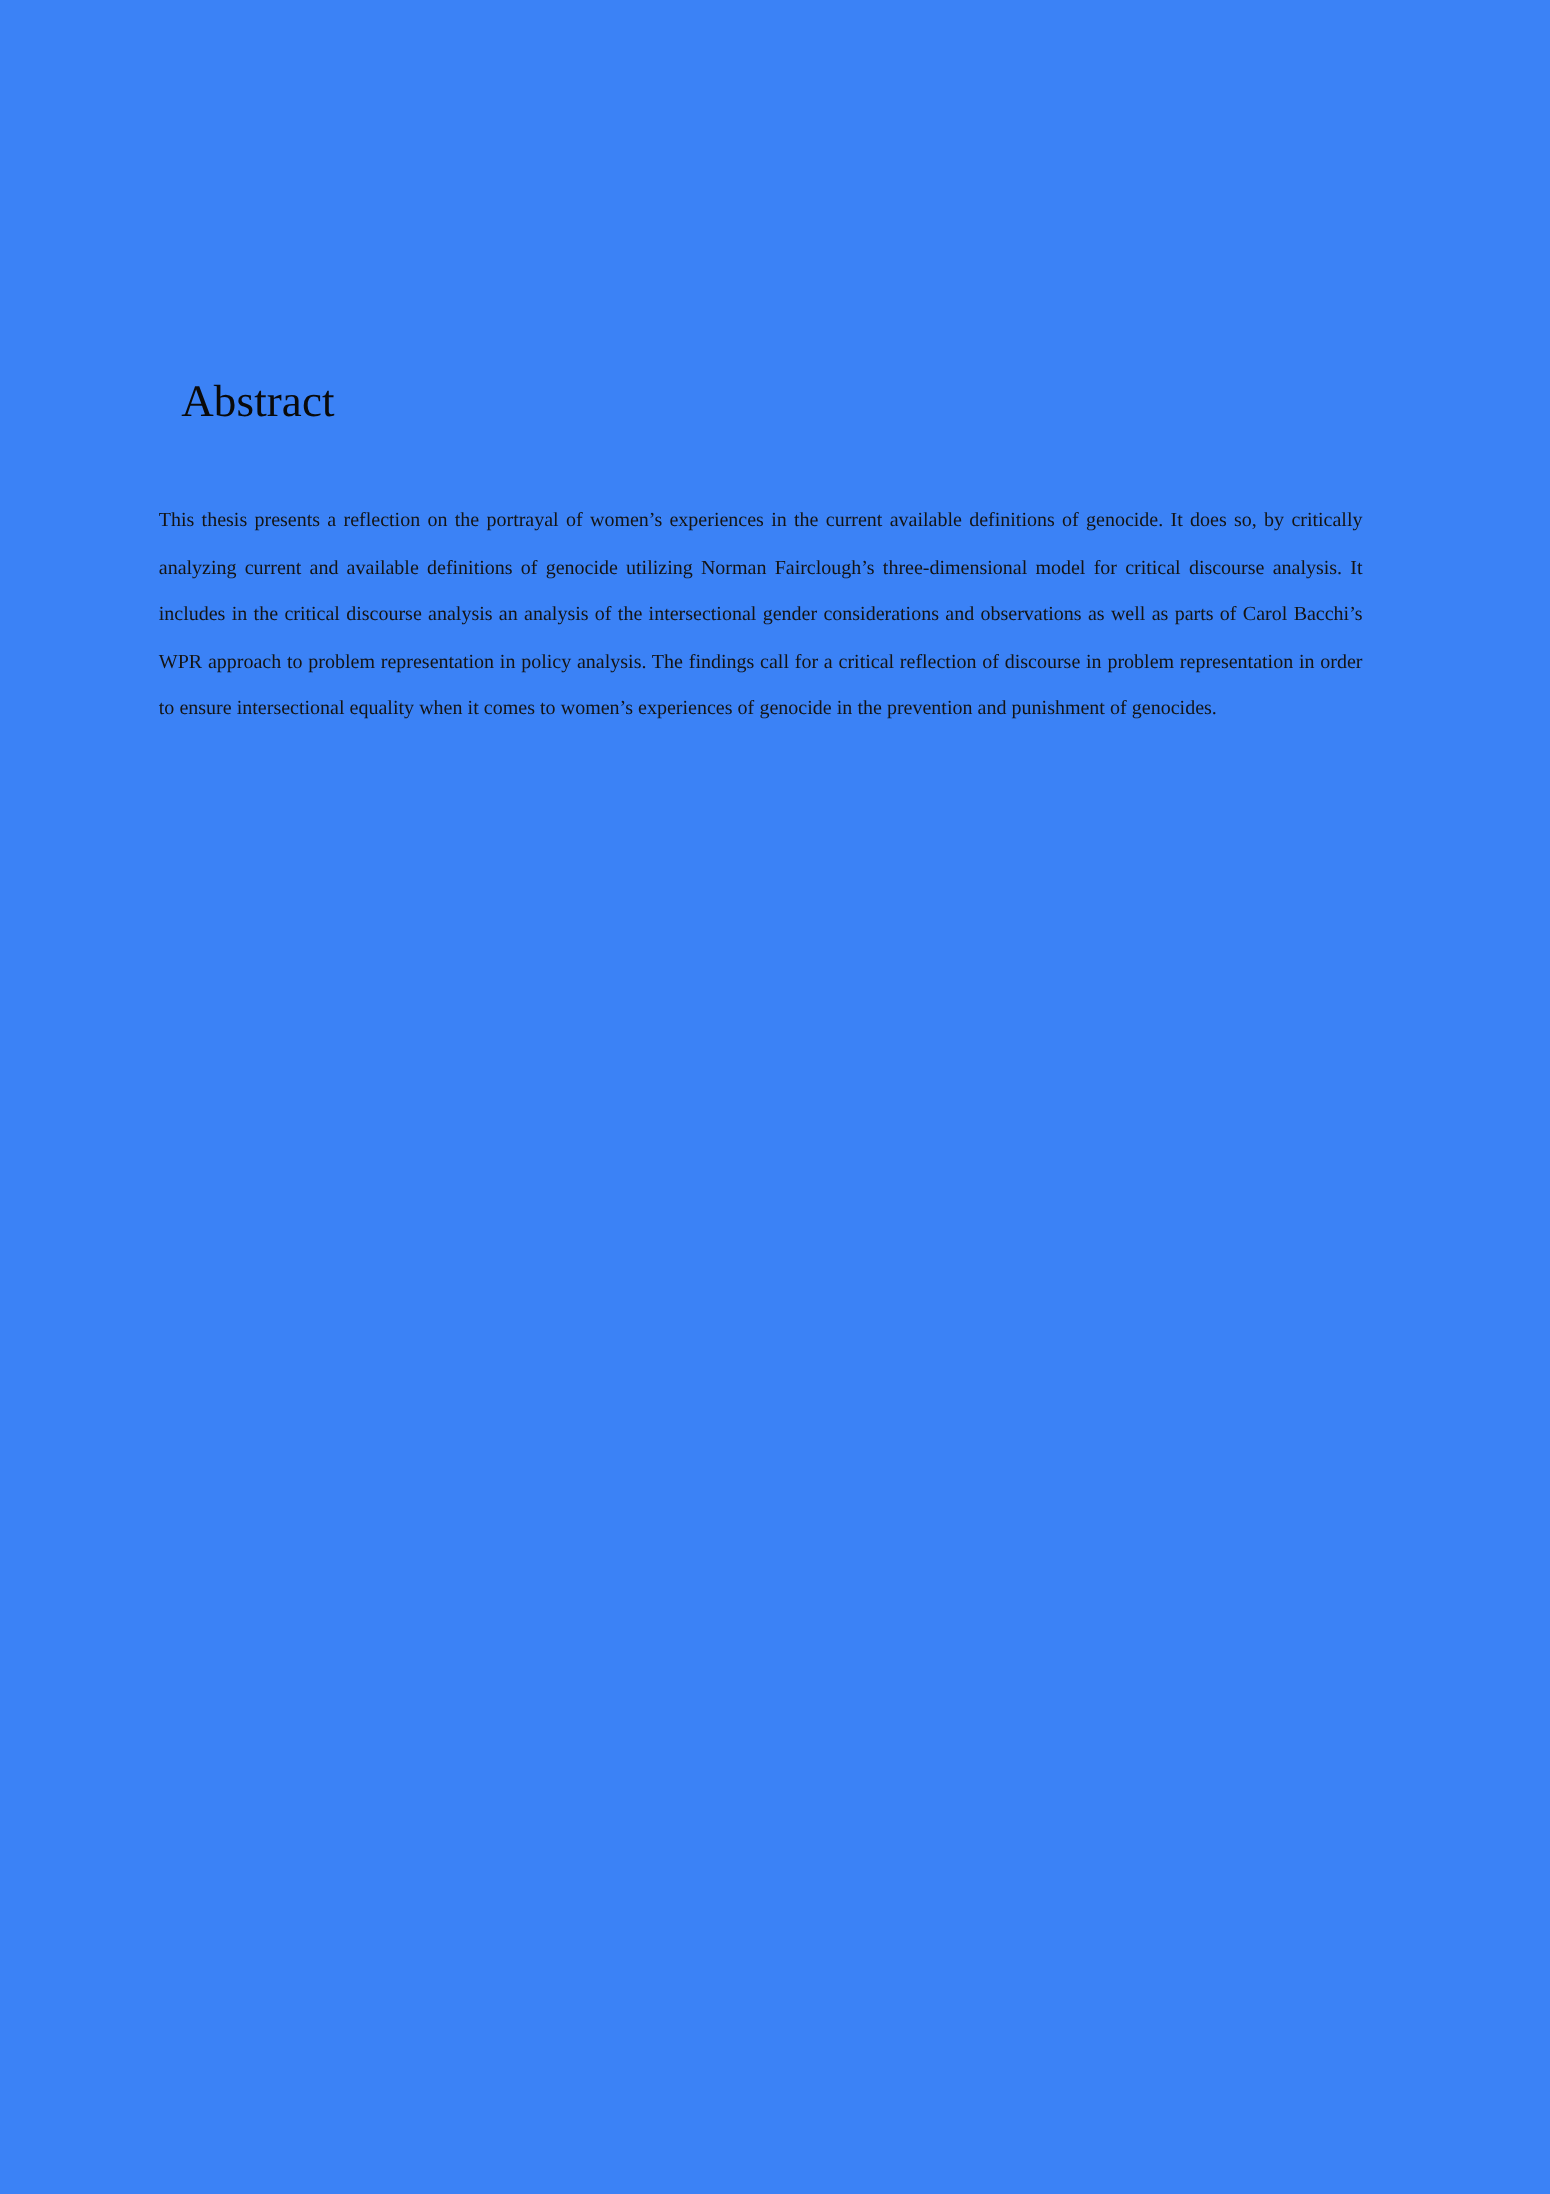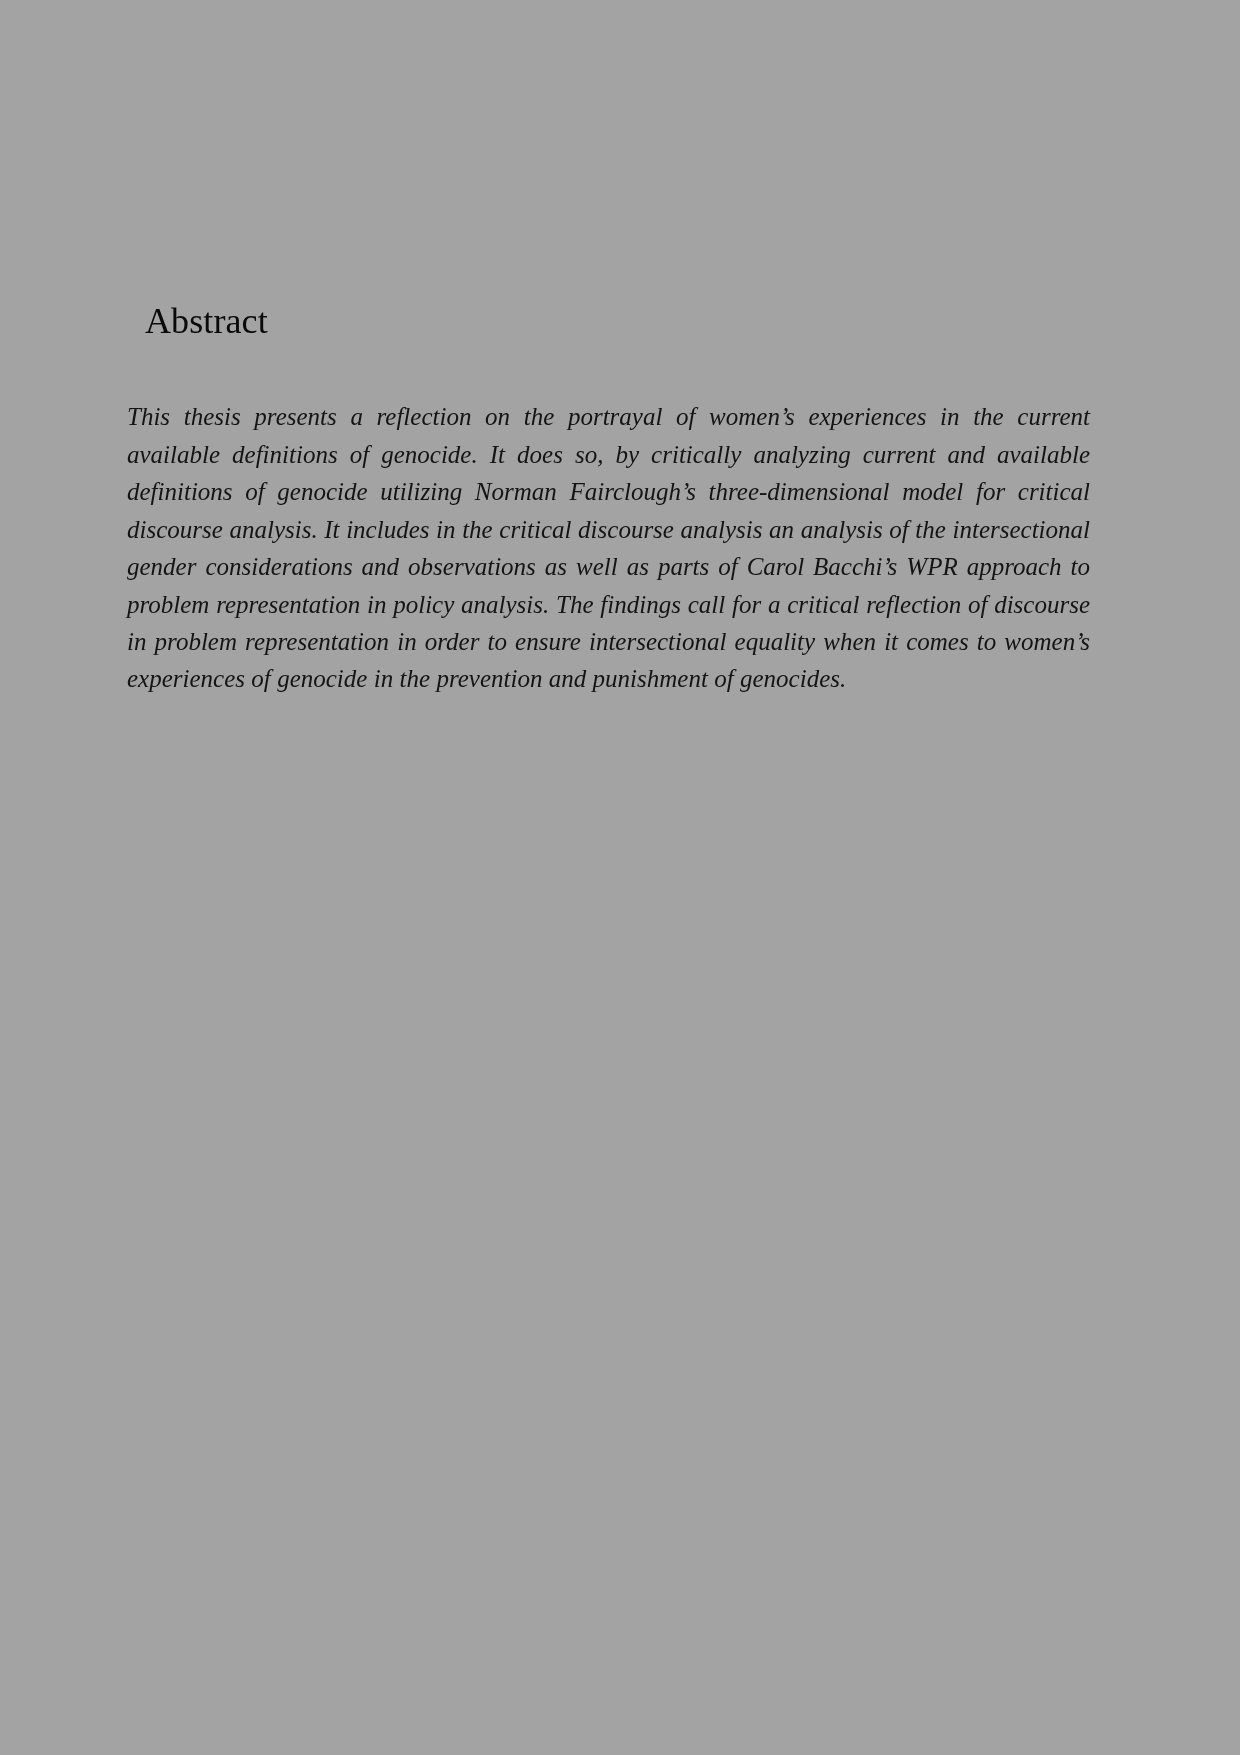--- a/index.html
+++ b/index.html
@@ -6,21 +6,21 @@
   html, body {
     margin: 0;
     padding: 0;
     background: #ffffff;
   }
 
   .page {
     position: relative;
     width: 1240px;
     height: 1755px;
-    background: #a3a3a3;
+    background: #3b82f6;
     margin: 0 auto;
     overflow: hidden;
     font-family: "Liberation Serif", "DejaVu Serif", serif;
     color: #000000;
     -webkit-font-smoothing: antialiased;
   }
 
   .content-block {
     position: absolute;
     left: 127px;
@@ -36,31 +36,30 @@
     letter-spacing: 0.1px;
     color: #0a0a0a;
     margin: 0 0 56px 18px;
     padding: 0;
     text-align: left;
     white-space: pre;
   }
 
   .abstract-paragraph {
     font-family: "Liberation Serif", "DejaVu Serif", serif;
-    font-size: 25px;
+    font-size: 16px;
     line-height: 37.4px;
     color: #141414;
     text-align: justify;
     text-justify: inter-word;
     margin: 0;
     padding: 0;
     hyphens: none;
     -webkit-hyphens: none;
     word-spacing: 0.1px;
-    font-style: italic;
   }
 </style>
 </head>
 <body>
 
 <div class="page">
 
   <div class="content-block">
 
     <h1 class="section-heading">Abstract</h1>

